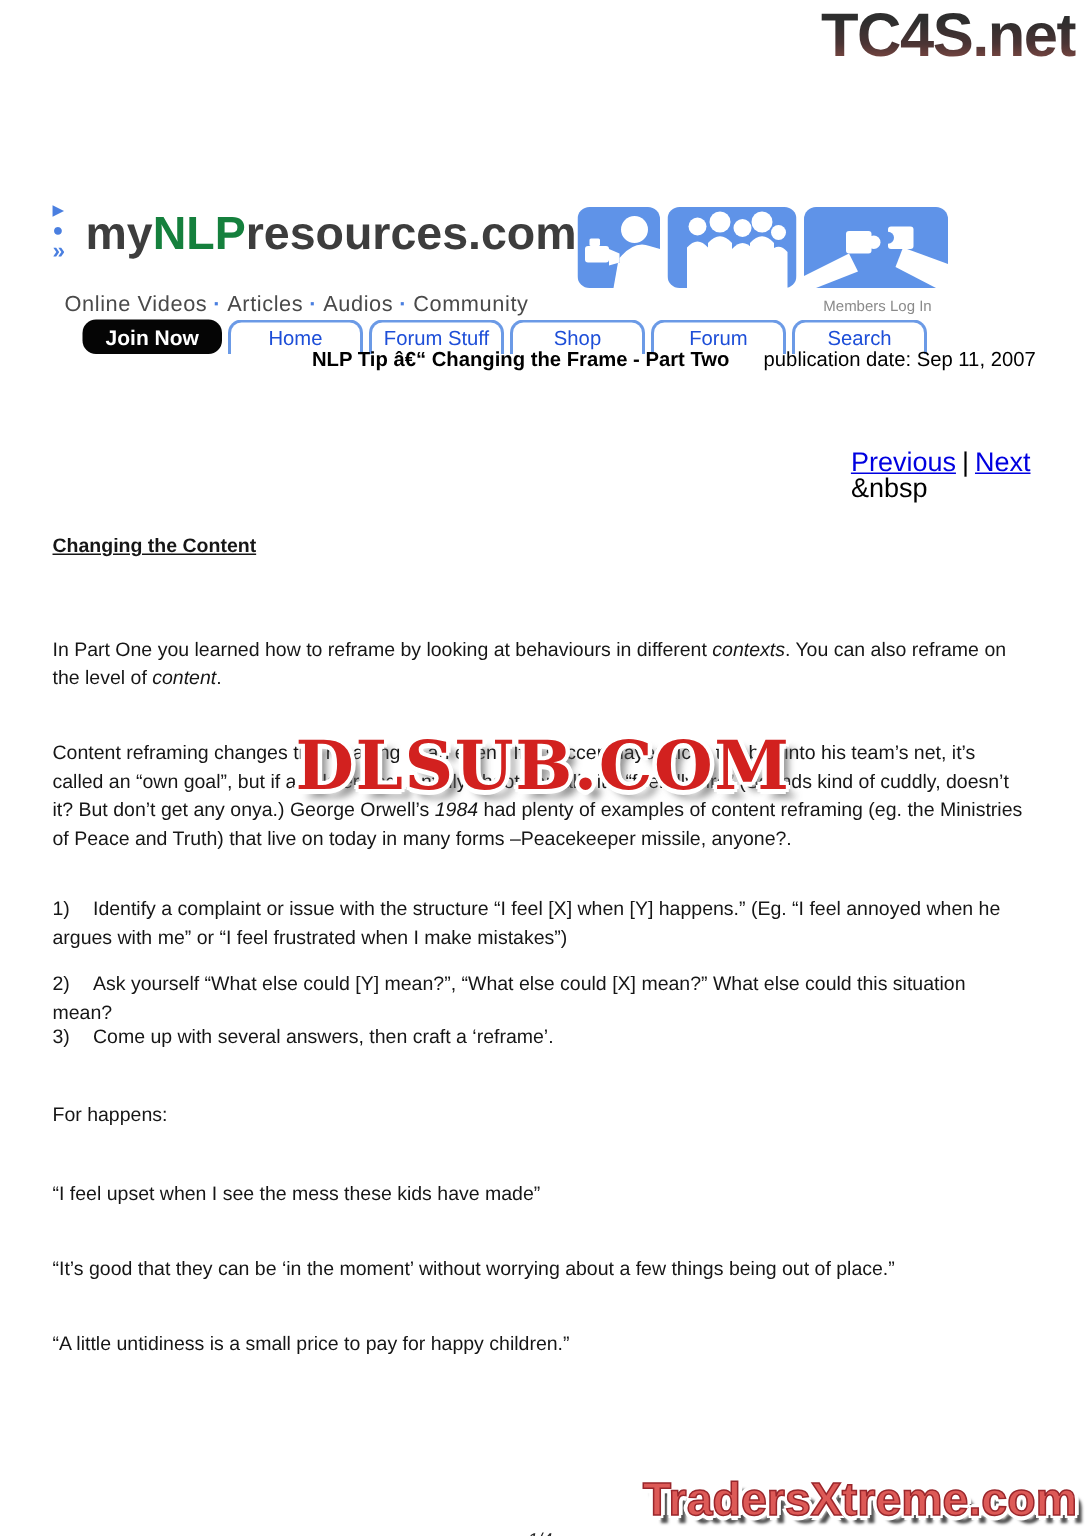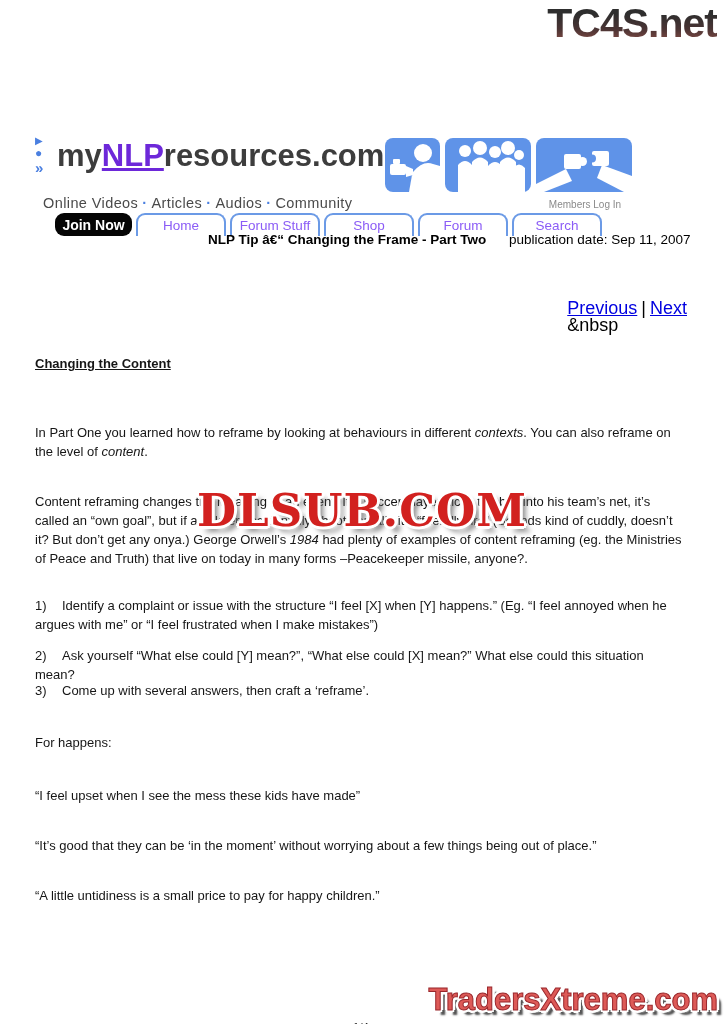--- a/index.html
+++ b/index.html
@@ -13,35 +13,35 @@
 
   
   .header{position:absolute;left:35px;top:136px;}
   .logo-row{display:flex;align-items:center;}
   .logo-icon{width:22px;display:flex;flex-direction:column;align-items:flex-start;
              color:#4a7fe0;line-height:1;}
   .logo-icon .g1{font-size:10px;}
   .logo-icon .g2{font-size:12px;margin:1px 0;}
   .logo-icon .g3{font-size:15px;font-weight:bold;}
   .logo-text{font-size:31px;font-weight:bold;color:#3d3d3d;}
-  .logo-accent{color:#6d28d9;text-decoration:underline;}
+  .logo-accent{color:#15803d;}
   .tagline{margin-top:20px;padding-left:8px;font-size:14.5px;color:#4a4a4a;letter-spacing:.4px;}
   .tag-sep{color:#4a7fe0;margin:0 4px;font-weight:bold;}
 
   
   .thumbs{position:absolute;left:385px;top:138px;display:flex;gap:5px;}
   .members{position:absolute;left:537px;top:199px;width:96px;text-align:center;
            font-size:10px;color:#8a8a8a;}
 
   
   .nav{position:absolute;left:55px;top:213px;display:flex;gap:4px;height:23px;}
-  .join{background:#050505;color:#fff;font-weight:bold;font-size:14px;width:77px;
+  .join{background:#050505;color:#fff;font-weight:bold;font-size:14px;width:93px;
         border-radius:9px;display:flex;align-items:center;justify-content:center;cursor:pointer;}
   .tab{width:90px;border:2px solid #6b9ae6;border-bottom:none;border-radius:9px 9px 0 0;
-       background:#fff;color:#8b5cf6;font-size:13.5px;display:flex;align-items:center;
+       background:#fff;color:#1d4ed8;font-size:13.5px;display:flex;align-items:center;
        justify-content:center;box-sizing:border-box;cursor:pointer;}
 
   .title-line{position:absolute;left:208px;top:232px;font-size:13.5px;white-space:nowrap;color:#000;}
   .title-bold{font-weight:bold;}
   .title-pub{margin-left:19px;}
 
   .pager{position:absolute;right:37px;top:300px;text-align:left;font-size:18px;line-height:17px;color:#000;}
   .pager a{color:#0000e0;text-decoration:underline;cursor:pointer;}
   .pager .sep{margin:0 4px;color:#000;}
 

